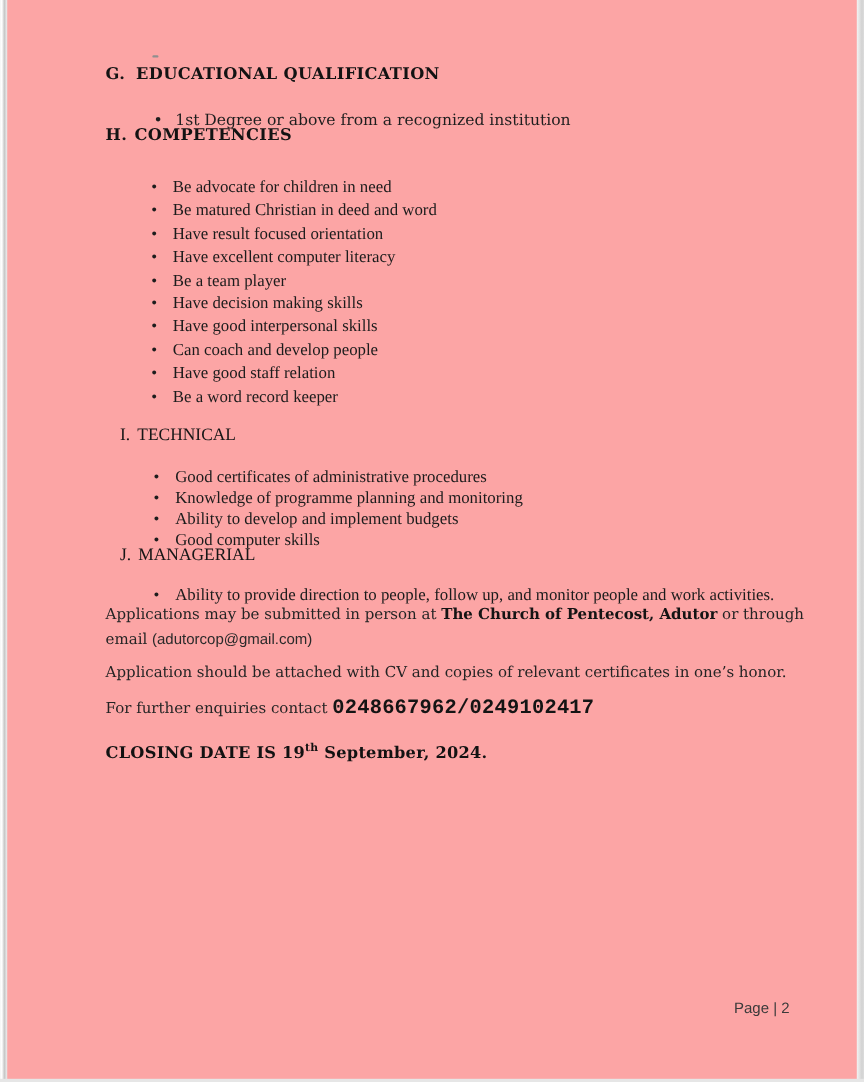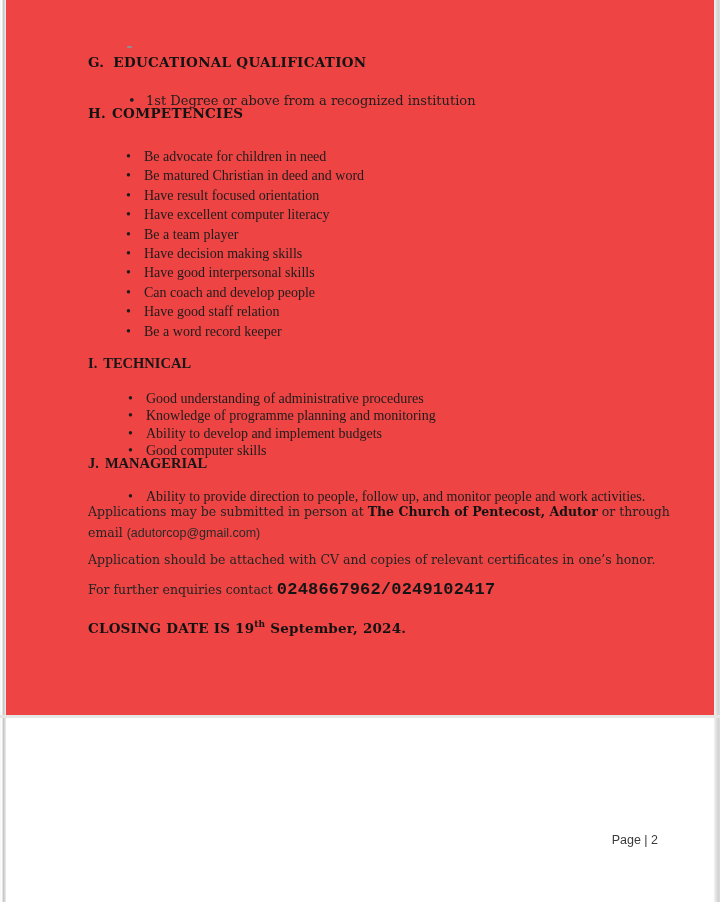--- a/index.html
+++ b/index.html
@@ -5,22 +5,22 @@
   html, body { margin: 0; padding: 0; }
   body {
     width: 720px; height: 902px;
     background: #ffffff;
     font-family: "Liberation Serif", serif;
     color: #1c1c1c;
     overflow: hidden;
   }
   .page {
     position: relative;
-    width: 720px; height: 718px;
-    background: #ef4444;
+    width: 720px; height: 902px;
+    background: #fca5a5;
   }
   
   .edge-left {
     position: absolute; left: 0; top: 0; width: 6px; height: 902px;
     background: linear-gradient(to right, #f4f4f4 0%, #ffffff 25%, #c6c6c6 60%, #eeeeee 100%);
   }
   .edge-right {
     position: absolute; right: 0; top: 0; width: 6px; height: 902px;
     background: linear-gradient(to right, #f3f3f3 0%, #d2d2d2 70%, #dcdcdc 100%);
   }
@@ -41,24 +41,25 @@
     font-weight: bold;
     font-size: 13.5px;
     letter-spacing: 0.3px;
     color: #131313;
     white-space: nowrap;
   }
   .heading-wide .letter { margin-right: 9px; }
   
   .heading-times {
     font-family: "Liberation Serif", serif;
-    font-weight: bold;
+    font-weight: normal;
     font-size: 14.5px;
     color: #161616;
     white-space: nowrap;
+    margin-left: 12px;
   }
   .heading-times .letter { margin-right: 6px; }
 
   ul.bullets {
     list-style: none;
     margin: 16px; padding: 0;
   }
   ul.bullets li {
     position: relative;
     padding-left: 18px;
@@ -148,21 +149,21 @@
       <li class="times-item">Have good interpersonal skills</li>
       <li class="times-item">Can coach and develop people</li>
       <li class="times-item">Have good staff relation</li>
       <li class="times-item">Be a word record keeper</li>
     </ul>
 
   <div class="abs heading-times" style="left:88px; top:355px;">
     <span class="letter">I.</span><span>TECHNICAL</span>
   </div>
   <ul class="abs bullets list-i times-item" style="left:112px; top:374px;">
-      <li class="times-item">Good understanding of administrative procedures</li>
+      <li class="times-item">Good certificates of administrative procedures</li>
       <li class="times-item">Knowledge of programme planning and monitoring</li>
       <li class="times-item">Ability to develop and implement budgets</li>
       <li class="times-item">Good computer skills</li>
     </ul>
 
   <div class="abs heading-times" style="left:88px; top:455px;">
     <span class="letter">J.</span><span>MANAGERIAL</span>
   </div>
   <ul class="abs bullets list-single times-item" style="left:112px; top:473px;">
       <li class="times-item">Ability to provide direction to people, follow up, and monitor people and work activities.</li>

